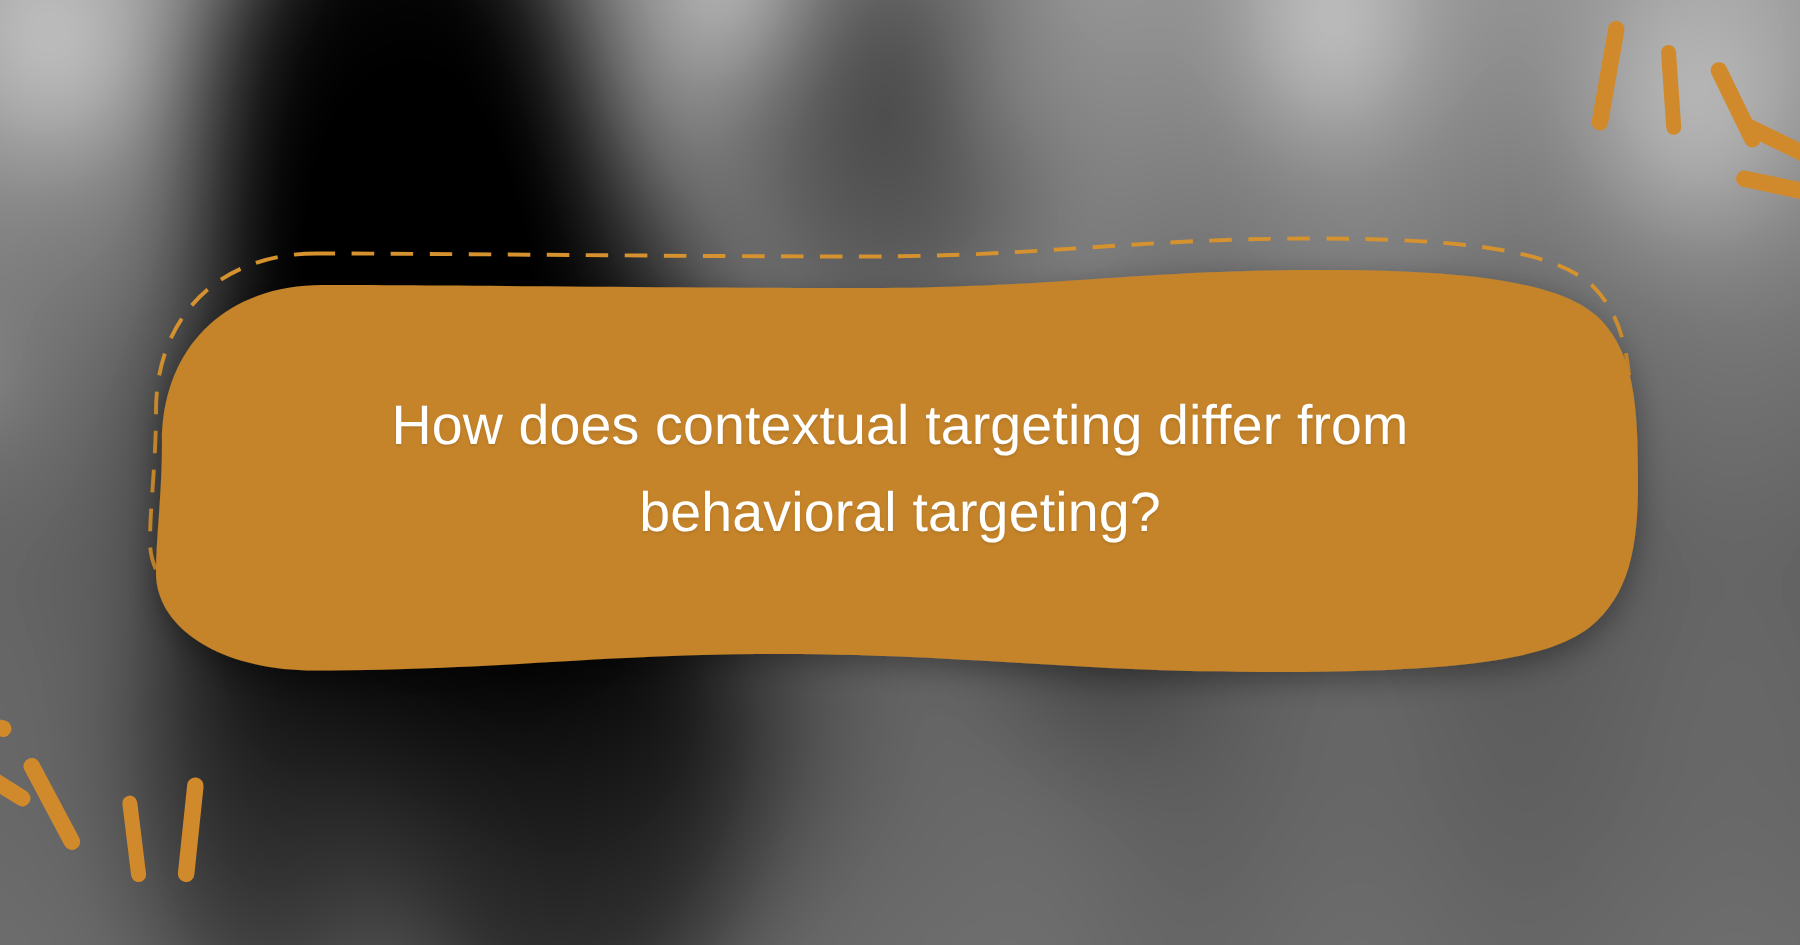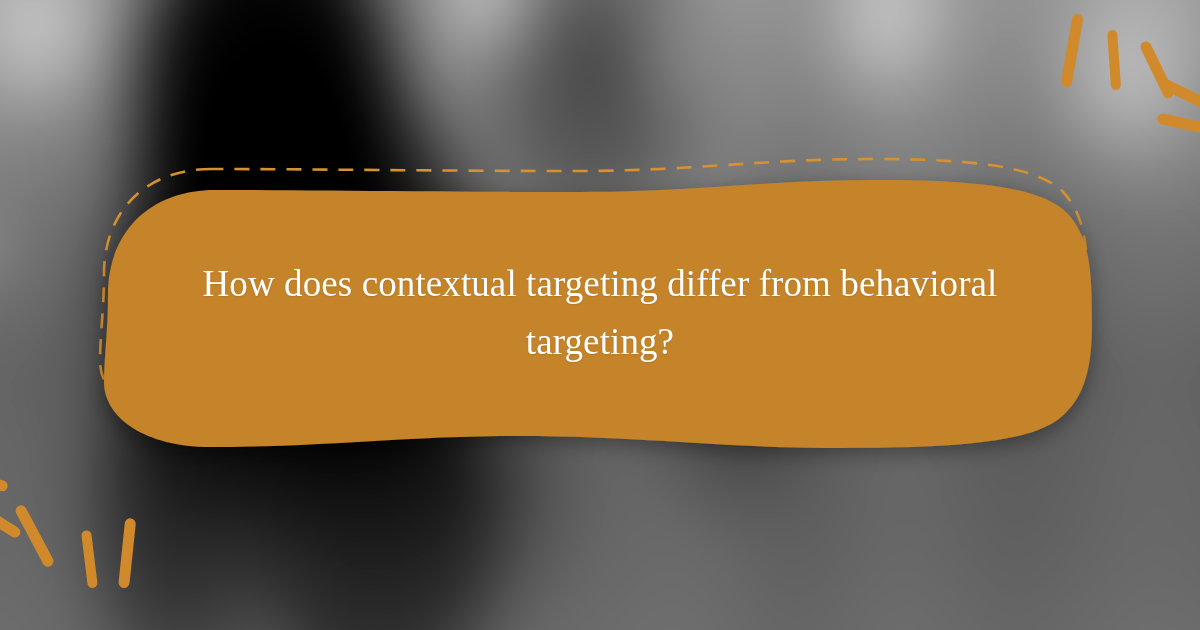--- a/index.html
+++ b/index.html
@@ -6,21 +6,21 @@
   html, body {
     margin: 0;
     padding: 0;
     background: #1a1a1a;
   }
   #stage {
     position: relative;
     width: 1200px;
     height: 630px;
     overflow: hidden;
-    font-family: Liberation Serif, serif;
+    font-family: Liberation Sans, sans-serif;
     background: #6a6a6a;
   }
 
   
   #bg-photo {
     position: absolute;
     inset: -40px;
     filter: blur(0px);
   }
   .bg-layer {

